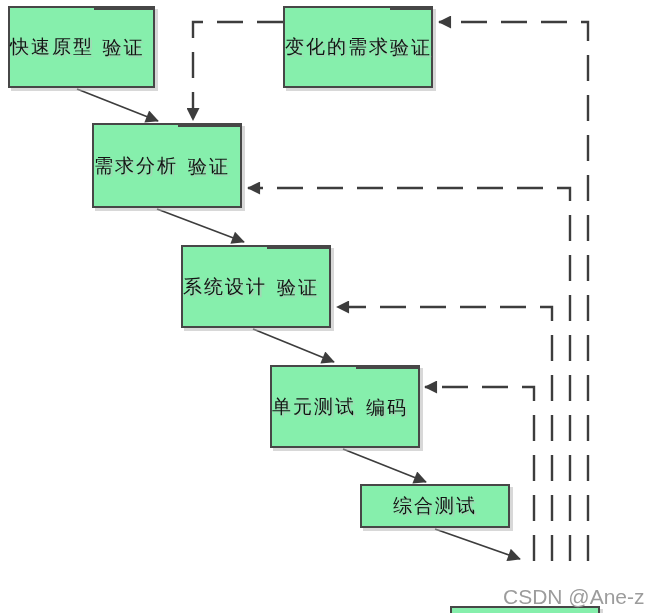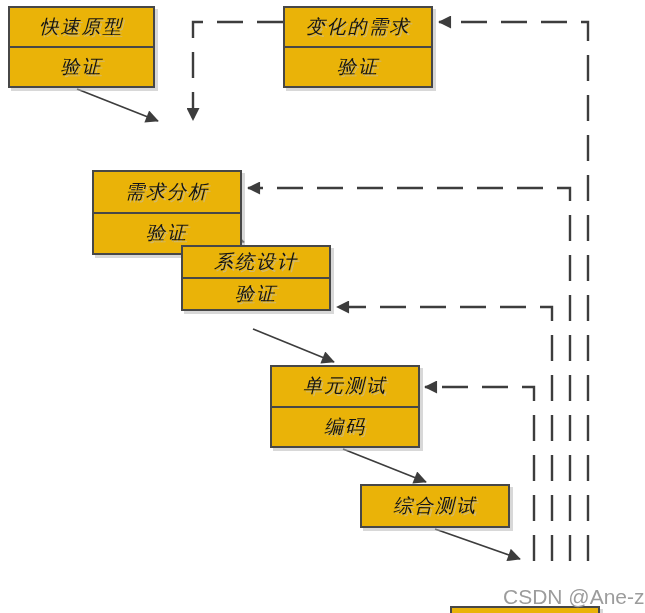--- a/index.html
+++ b/index.html
@@ -12,37 +12,37 @@
   html,body{margin:0;padding:0;background:#fff;}
   .stage{
     position:relative;width:645px;height:613px;background:var(--bg);
     font-family:"Liberation Serif","DejaVu Serif",serif;overflow:hidden;
   }
   svg.connectors{position:absolute;left:0;top:0;z-index:1;}
   .connectors .solid{stroke:var(--line);stroke-width:1.6;fill:none;}
   .connectors .dashed{stroke:var(--line);stroke-width:2.4;fill:none;stroke-dasharray:26 14;}
   .connectors marker path{fill:var(--line);stroke:none;}
   .box{
-    position:absolute;box-sizing:border-box;background:#eab308;
+    position:absolute;box-sizing:border-box;background:#86efac;
     border:2px solid var(--border);
     box-shadow:3px 3px 0 rgba(178,178,178,0.5);
-    display:flex;flex-direction:column;z-index:2;font-style:italic;
+    display:flex;flex-direction:row;z-index:2;
   }
   .box .row{
     flex:1;display:flex;align-items:center;justify-content:center;
     font-size:19px;letter-spacing:2px;color:var(--text);
     text-shadow:2px 2px 0 rgba(190,190,190,0.55);
     white-space:nowrap;
   }
   .box .row + .row{border-top:2px solid var(--border);}
   
   .b-proto  {left:8px;  top:6px;   width:147px;height:82px;}
   .b-change {left:283px;top:6px;   width:150px;height:82px;}
-  .b-req    {left:92px; top:123px; width:150px;height:85px;margin-top:47px;}
-  .b-design {left:181px;top:245px; width:150px;height:66px;}
+  .b-req    {left:92px; top:123px; width:150px;height:85px;}
+  .b-design {left:181px;top:245px; width:150px;height:83px;}
   .b-code   {left:270px;top:365px; width:150px;height:83px;}
   .b-itest  {left:360px;top:484px; width:150px;height:44px;}
   .b-maint  {left:450px;top:562px; width:150px;height:43px;margin-top:44px;}
   .watermark{
     position:absolute;left:503px;top:585px;z-index:3;
     font-family:"Liberation Sans","DejaVu Sans",sans-serif;
     font-size:21px;color:var(--wm);white-space:nowrap;
   }
 </style>
 </head>

